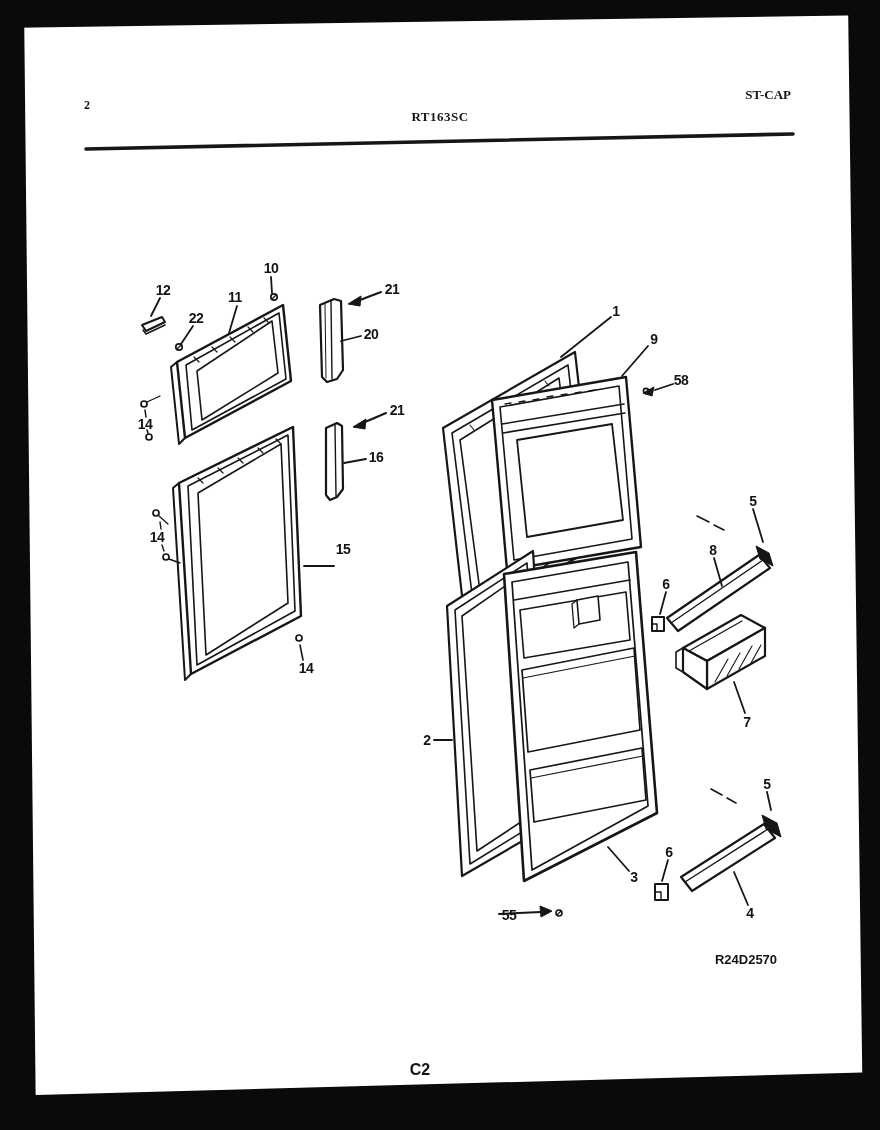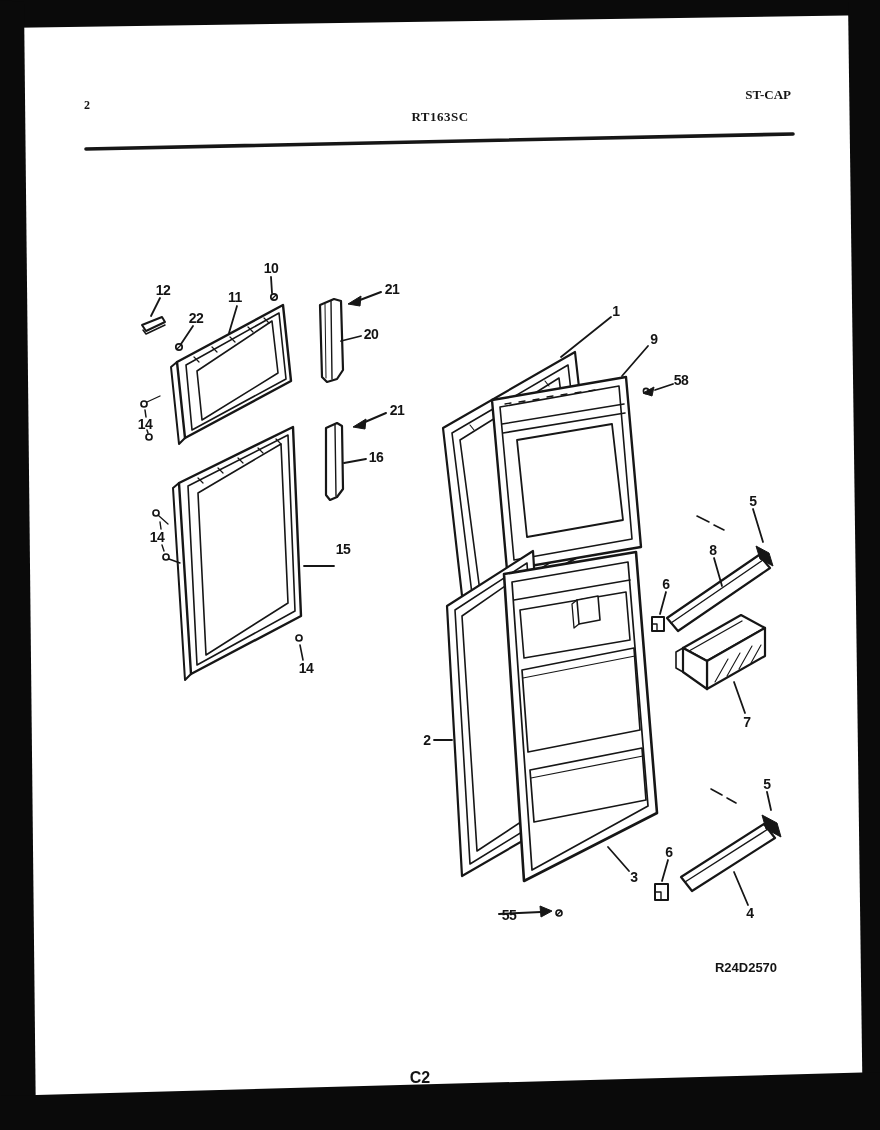--- a/index.html
+++ b/index.html
@@ -7,21 +7,21 @@
     position:relative;width:880px;height:1130px;background:#fff;
     overflow:hidden;font-family:"Liberation Sans",sans-serif;color:#111;
   }
   .txt{position:absolute;white-space:nowrap;}
   .hdr-serif{font-family:"Liberation Serif",serif;font-weight:700;color:#151515;}
   .callout{
     position:absolute;transform:translate(-50%,-50%);
     font:700 14px "Liberation Sans",sans-serif;color:#141414;
     letter-spacing:-0.5px;
   }
-  .code{font:700 13px "Liberation Sans",sans-serif;color:#141414;margin-top:8px;}
+  .code{font:700 13px "Liberation Sans",sans-serif;color:#141414;}
   svg{position:absolute;left:0;top:0;}
   .ln{stroke:#161616;fill:none;stroke-linecap:round;stroke-linejoin:round;}
   .fw{stroke:#161616;fill:#fff;stroke-linejoin:round;}
   .fb{stroke:#161616;fill:#161616;stroke-linejoin:round;}
 </style>
 </head>
 <body>
 
 <div id="scan-page">
 

